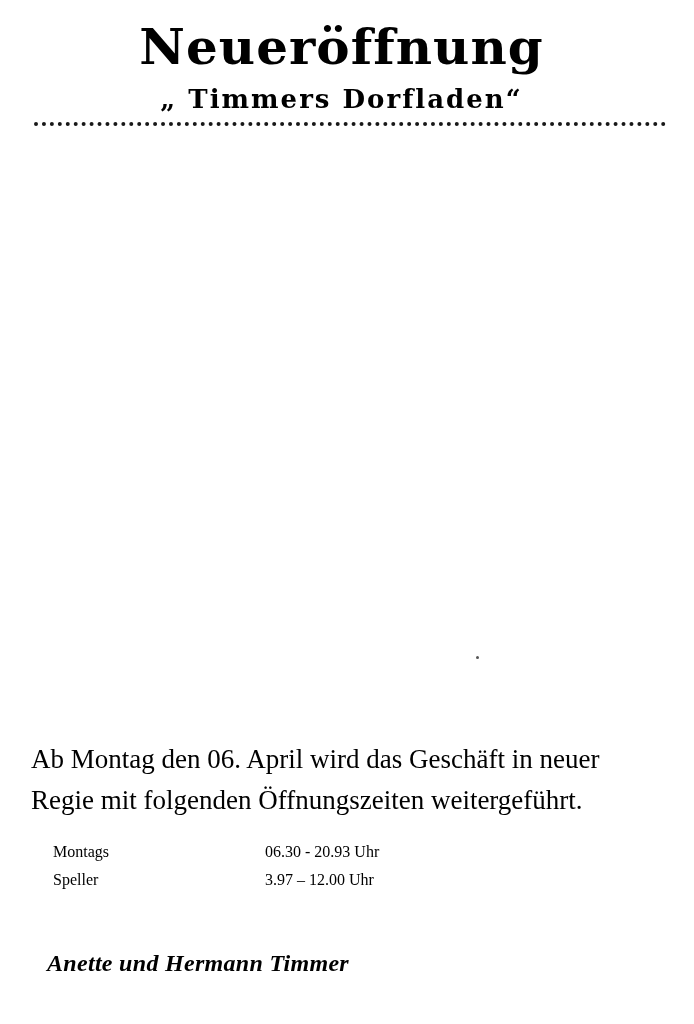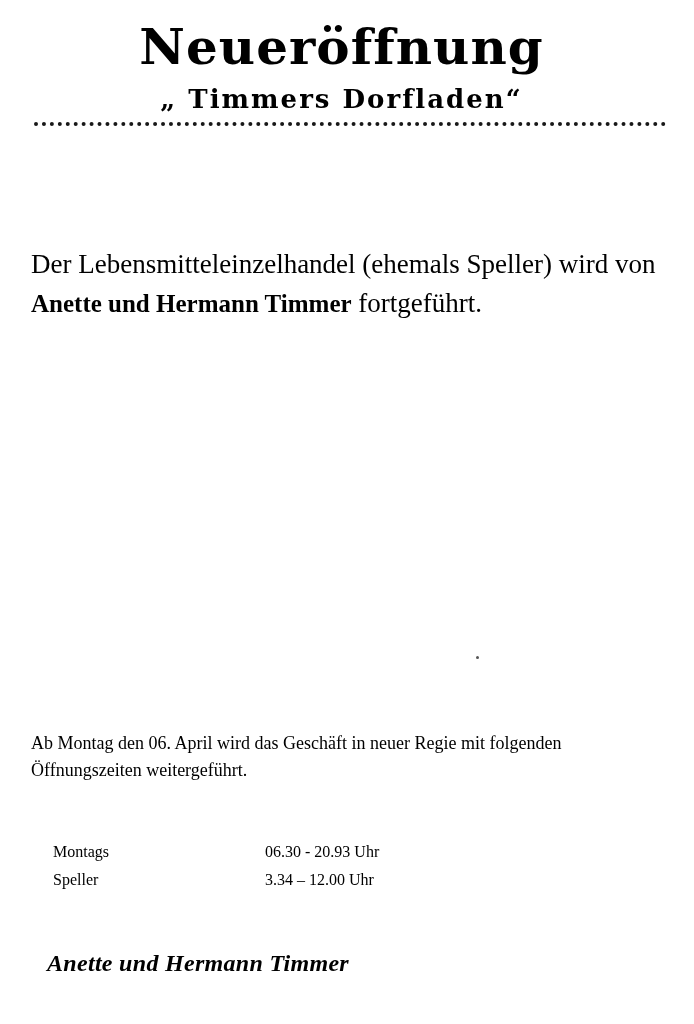--- a/index.html
+++ b/index.html
@@ -86,21 +86,21 @@
     width: 640px;
     font-size: 33px;
     line-height: 1.38;
   }
 
   .para-hours-intro {
     position: absolute;
     left: 31px;
     top: 712px;
     width: 630px;
-    font-size: 18px;
+    font-size: 27px;
     line-height: 1.5;
   }
 
   
   .hours {
     position: absolute;
     left: 53px;
     top: 840px;
     width: 600px;
     font-size: 16px;
@@ -142,35 +142,34 @@
 
 <div class="page">
 
   <div class="header">
     <h1 class="main-title">Neueröffnung</h1>
     <h2 class="sub-title">„ Timmers  Dorfladen“</h2>
   </div>
 
   <div class="divider"></div>
 
-  <p class="para-intro"><span>Der Lebensmitteleinzelhandel  (ehemals Speller) wird von </span><span class="bold">Anette und Hermann Timmer</span><span> fortgeführt.</span></p>
 
 
   <div class="speck" style="left:476px; top:656px;"></div>
 
   <p class="para-hours-intro">Ab Montag den 06. April wird das Geschäft in neuer Regie mit folgenden Öffnungszeiten weitergeführt.</p>
 
   <table class="hours">
     <tbody>
       <tr>
         <td class="day">Montags</td>
         <td class="times">06.30 - 20.93 Uhr</td>
       </tr>
       <tr>
         <td class="day">Speller</td>
-        <td class="times">3.34 – 12.00 Uhr</td>
+        <td class="times">3.97 – 12.00 Uhr</td>
       </tr>
     </tbody>
   </table>
 
   <div class="signature">Anette und Hermann Timmer</div>
 
 </div>
 
 </body></html>

